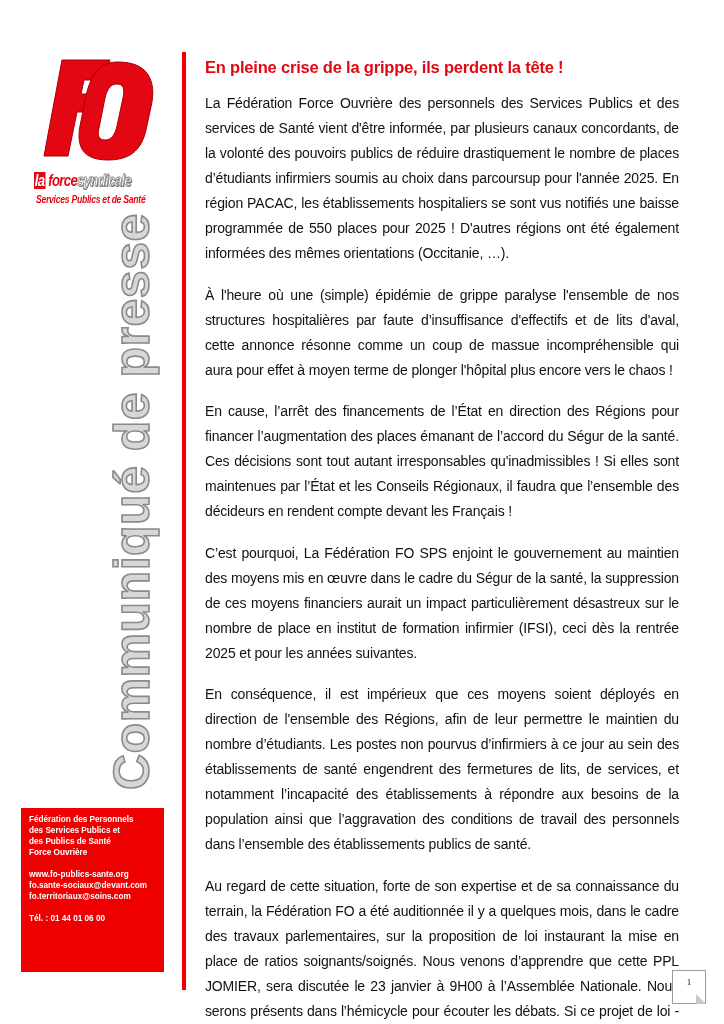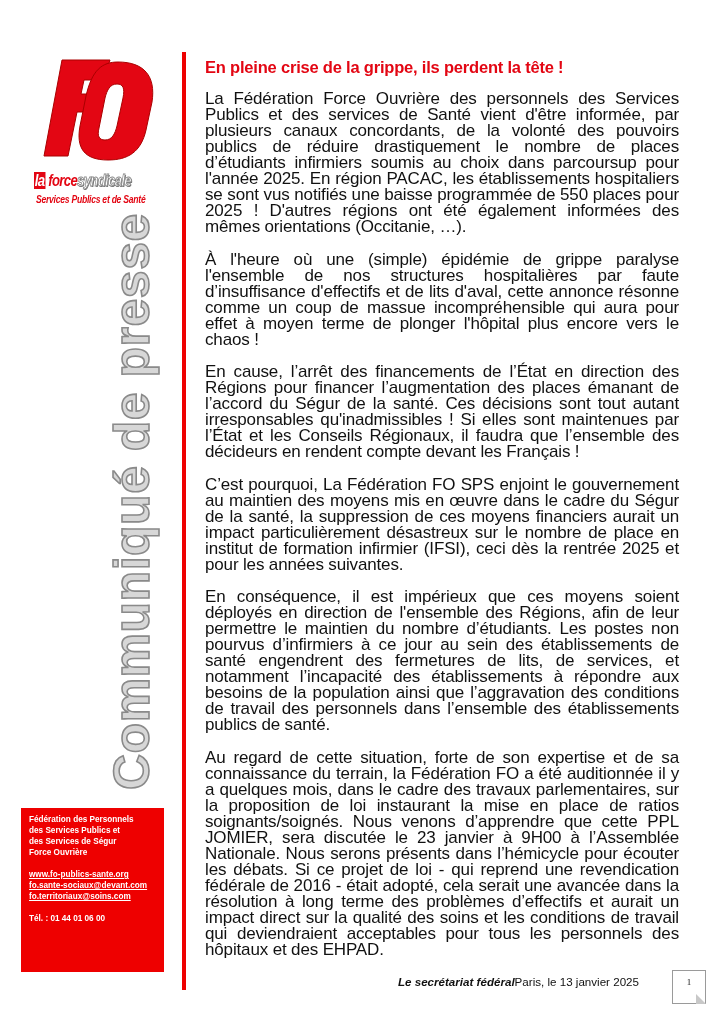--- a/index.html
+++ b/index.html
@@ -11,29 +11,29 @@
     .logo-tagline { position: absolute; left: 24px; top: 124px; font-family: "Liberation Sans", sans-serif; font-weight: bold; font-style: italic; font-size: 16px; letter-spacing: -0.8px; transform: scaleX(0.82); transform-origin: left top; white-space: nowrap; }
     .logo-tagline .la { color: #fff; background: #e30613; padding: 0 1px; }
     .logo-tagline .force { color: #e30613; }
     .logo-tagline .synd { color: #fff; -webkit-text-stroke: 0.8px #888; text-shadow: 1px 1px 0 #777; }
     .logo-sub { position: absolute; left: 26px; top: 146px; color: #e30613; font-weight: bold; font-style: italic; font-size: 10px; letter-spacing: -0.3px; transform: scaleX(0.86); transform-origin: left top; white-space: nowrap; }
 
     .vertical-title { position: absolute; left: 103px; top: 790px; transform: rotate(-90deg); transform-origin: left top; white-space: nowrap; font-family: "Liberation Sans", sans-serif; font-size: 50px; font-weight: bold; color: #d7d7d7; -webkit-text-stroke: 1.6px #8a8a8a; letter-spacing: 0.5px; width: 560px; }
 
     .contact-box { position: absolute; left: 21px; top: 808px; width: 143px; height: 164px; background: #ee0000; color: #fff; font-size: 8.2px; font-weight: bold; line-height: 11px; padding: 6px 0 16px 8px; box-sizing: border-box; }
     .contact-box .grp { margin-bottom: 11px; }
-    .contact-box a { color: #fff; text-decoration: underline; display: block; }
+    .contact-box a { color: #fff; display: block; }
     .contact-box span { display: block; }
 
     .red-rule { position: absolute; left: 182px; top: 52px; width: 4px; height: 938px; background: #ee0000; }
 
     
     .main { position: absolute; left: 205px; top: 58px; width: 474px; }
     .title { color: #e30613; font-weight: bold; font-size: 16.5px; text-align: left; margin: 0 0 14px 0; letter-spacing: -0.2px; }
-    .para { font-size: 17px; line-height: 16px; text-align: justify; margin: 0 0 16.5px 0; letter-spacing: -0.15px; }
+    .para { font-size: 14px; line-height: 25px; text-align: justify; margin: 0 0 16.5px 0; letter-spacing: -0.15px; }
     .para b { font-weight: normal; }
     .sign-row { display: flex; justify-content: flex-end; font-size: 11.6px; margin-top: 17px; padding-right: 40px; margin-left: 16px; }
     .sign-left { font-weight: bold; font-style: italic; }
 
     .page-num { position: absolute; left: 672px; top: 970px; width: 34px; height: 34px; border: 1px solid #9a9a9a; box-sizing: border-box; font-family: "Liberation Serif", serif; font-size: 9px; text-align: center; padding-top: 6px; background: #fff; }
     .page-num .curl { position: absolute; right: -1px; bottom: -1px; width: 0; height: 0; border-left: 10px solid #c8c8c8; border-top: 10px solid transparent; }
   </style>
 </head>
 <body>
 
@@ -50,21 +50,21 @@
   </div>
   <div class="logo-sub">Services Publics et de Santé</div>
 </div>
 
 <div class="vertical-title">Communiqué de presse</div>
 
 <div class="contact-box">
   <div class="grp">
     <span>Fédération des Personnels</span>
     <span>des Services Publics et</span>
-    <span>des Services de Ségur</span>
+    <span>des Publics de Santé</span>
     <span>Force Ouvrière</span>
   </div>
   <div class="grp">
     <a>www.fo-publics-sante.org</a>
     <a>fo.sante-sociaux@devant.com</a>
     <a>fo.territoriaux@soins.com</a>
   </div>
   <div class="grp">Tél. : 01 44 01 06 00</div>
 </div>
 

